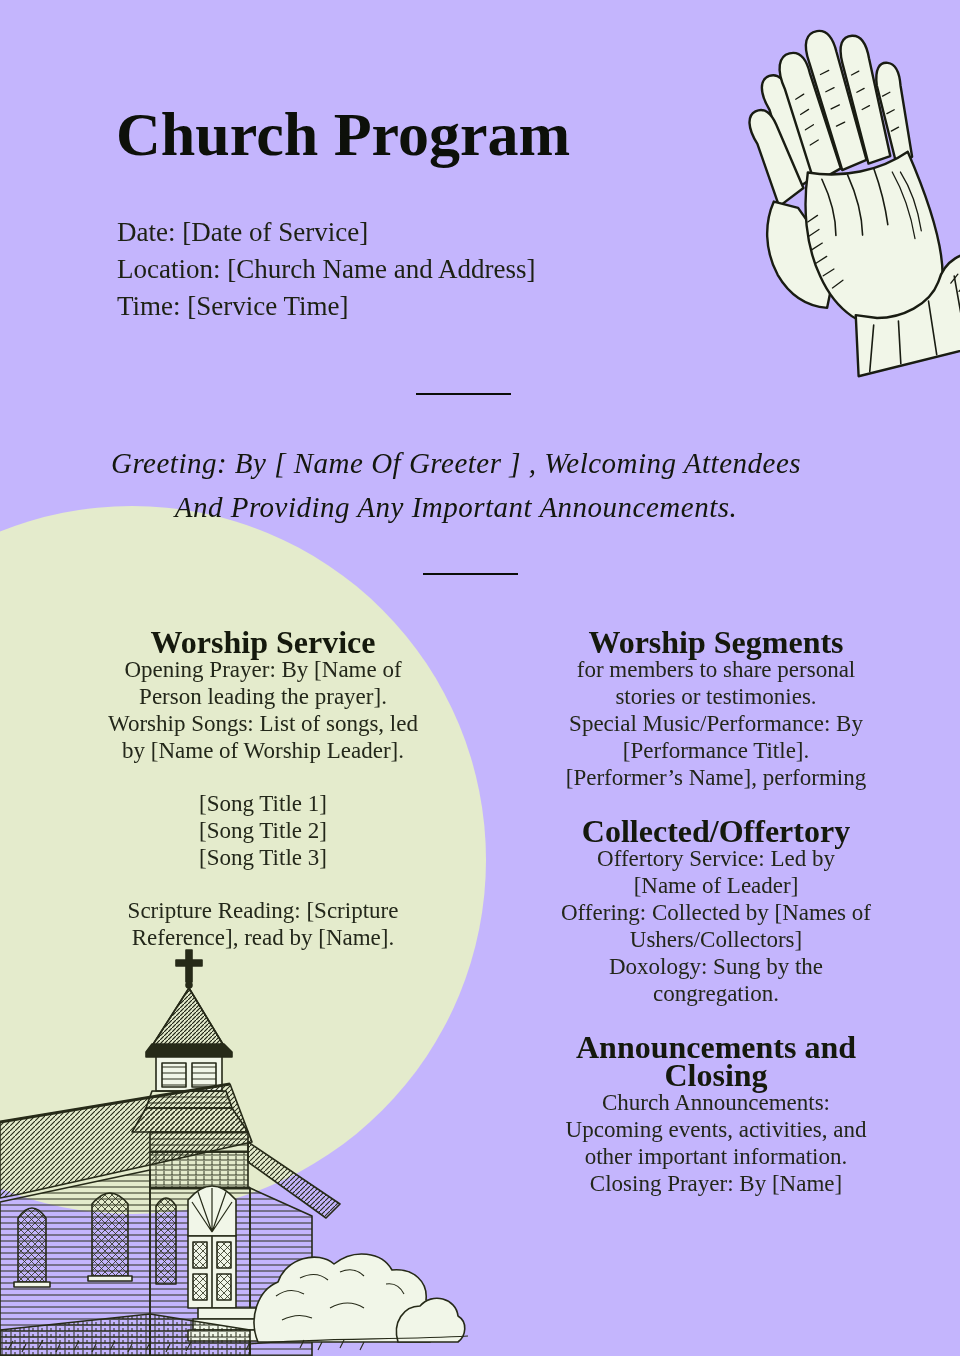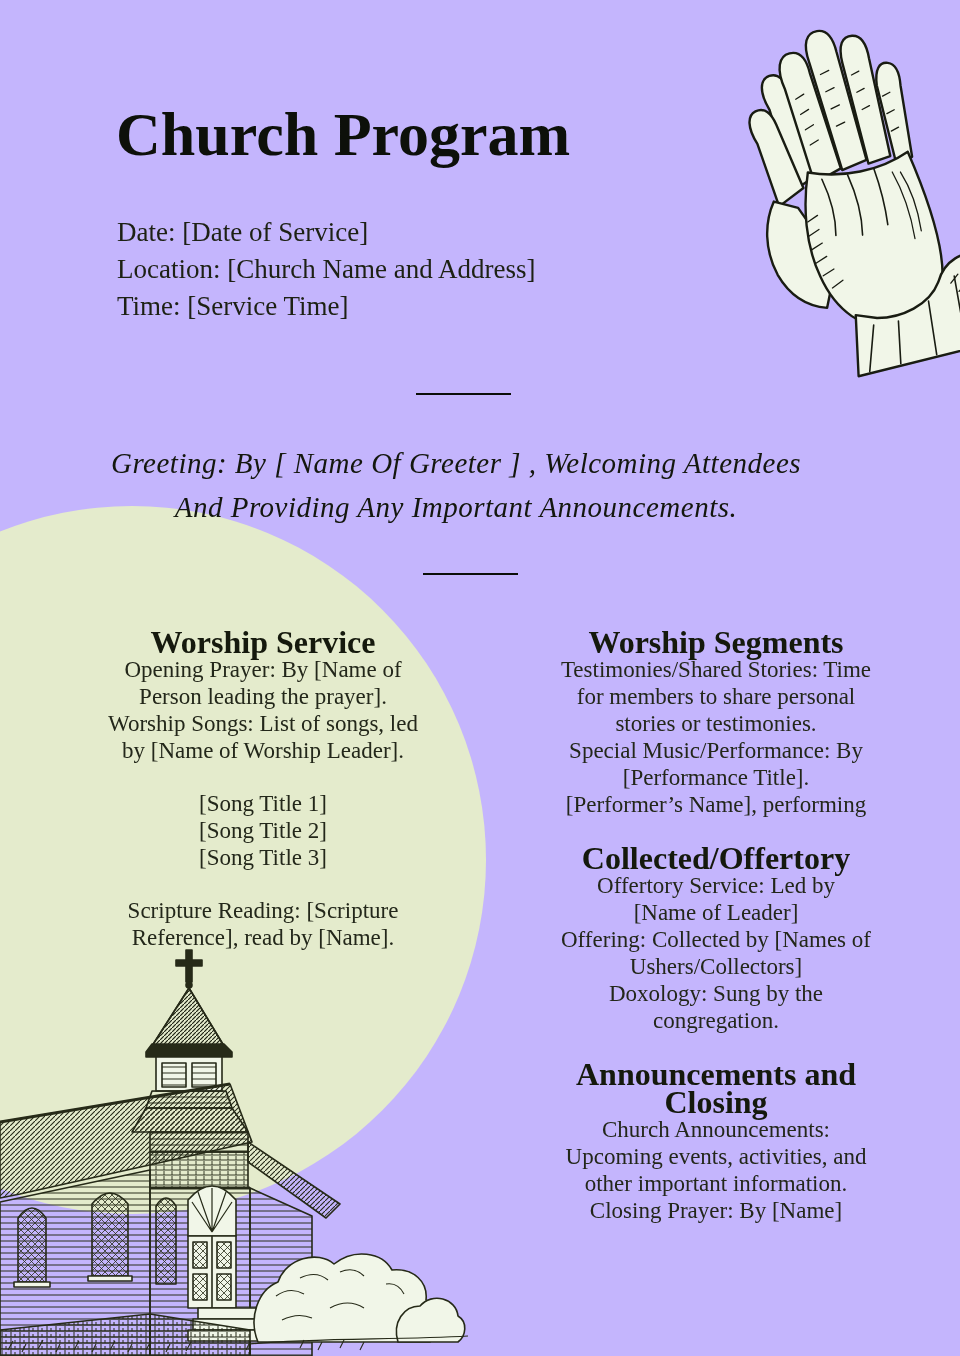--- a/index.html
+++ b/index.html
@@ -128,21 +128,20 @@
           <div>Scripture Reading: [Scripture</div>
           <div>Reference], read by [Name].</div>
         </div>
     </div>
   </div>
 
   <div class="col right">
     <div class="section">
       <h3>Worship Segments</h3>
       <div class="body">
-          <div>Testimonies/Shared Stories: Time</div>
           <div>for members to share personal</div>
           <div>stories or testimonies.</div>
           <div>Special Music/Performance: By</div>
           <div>[Performance Title].</div>
           <div>[Performer’s Name], performing</div>
         </div>
     </div>
     <div class="section">
       <h3>Collected/Offertory</h3>
       <div class="body">

